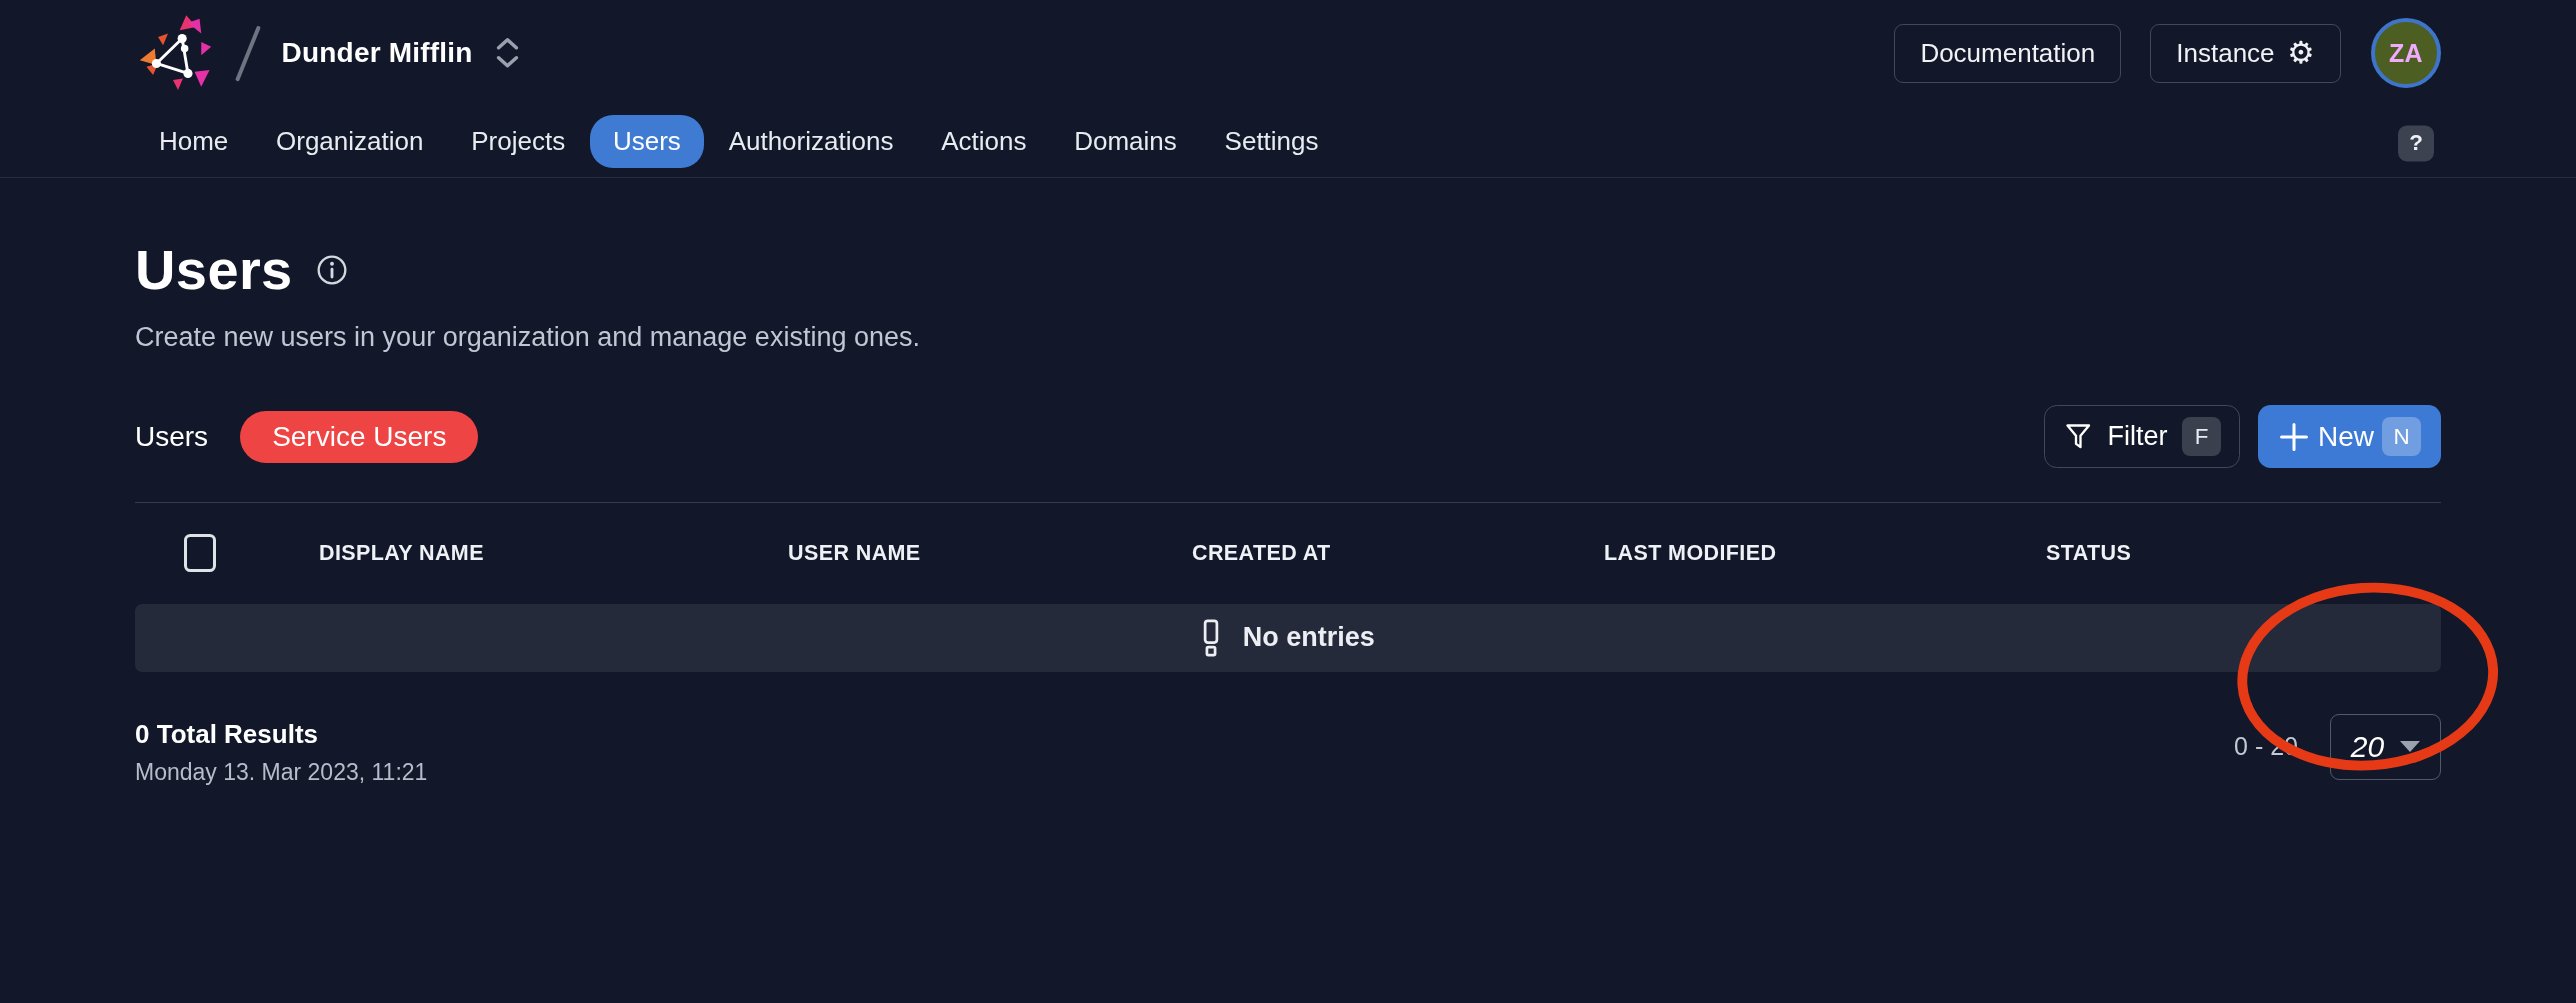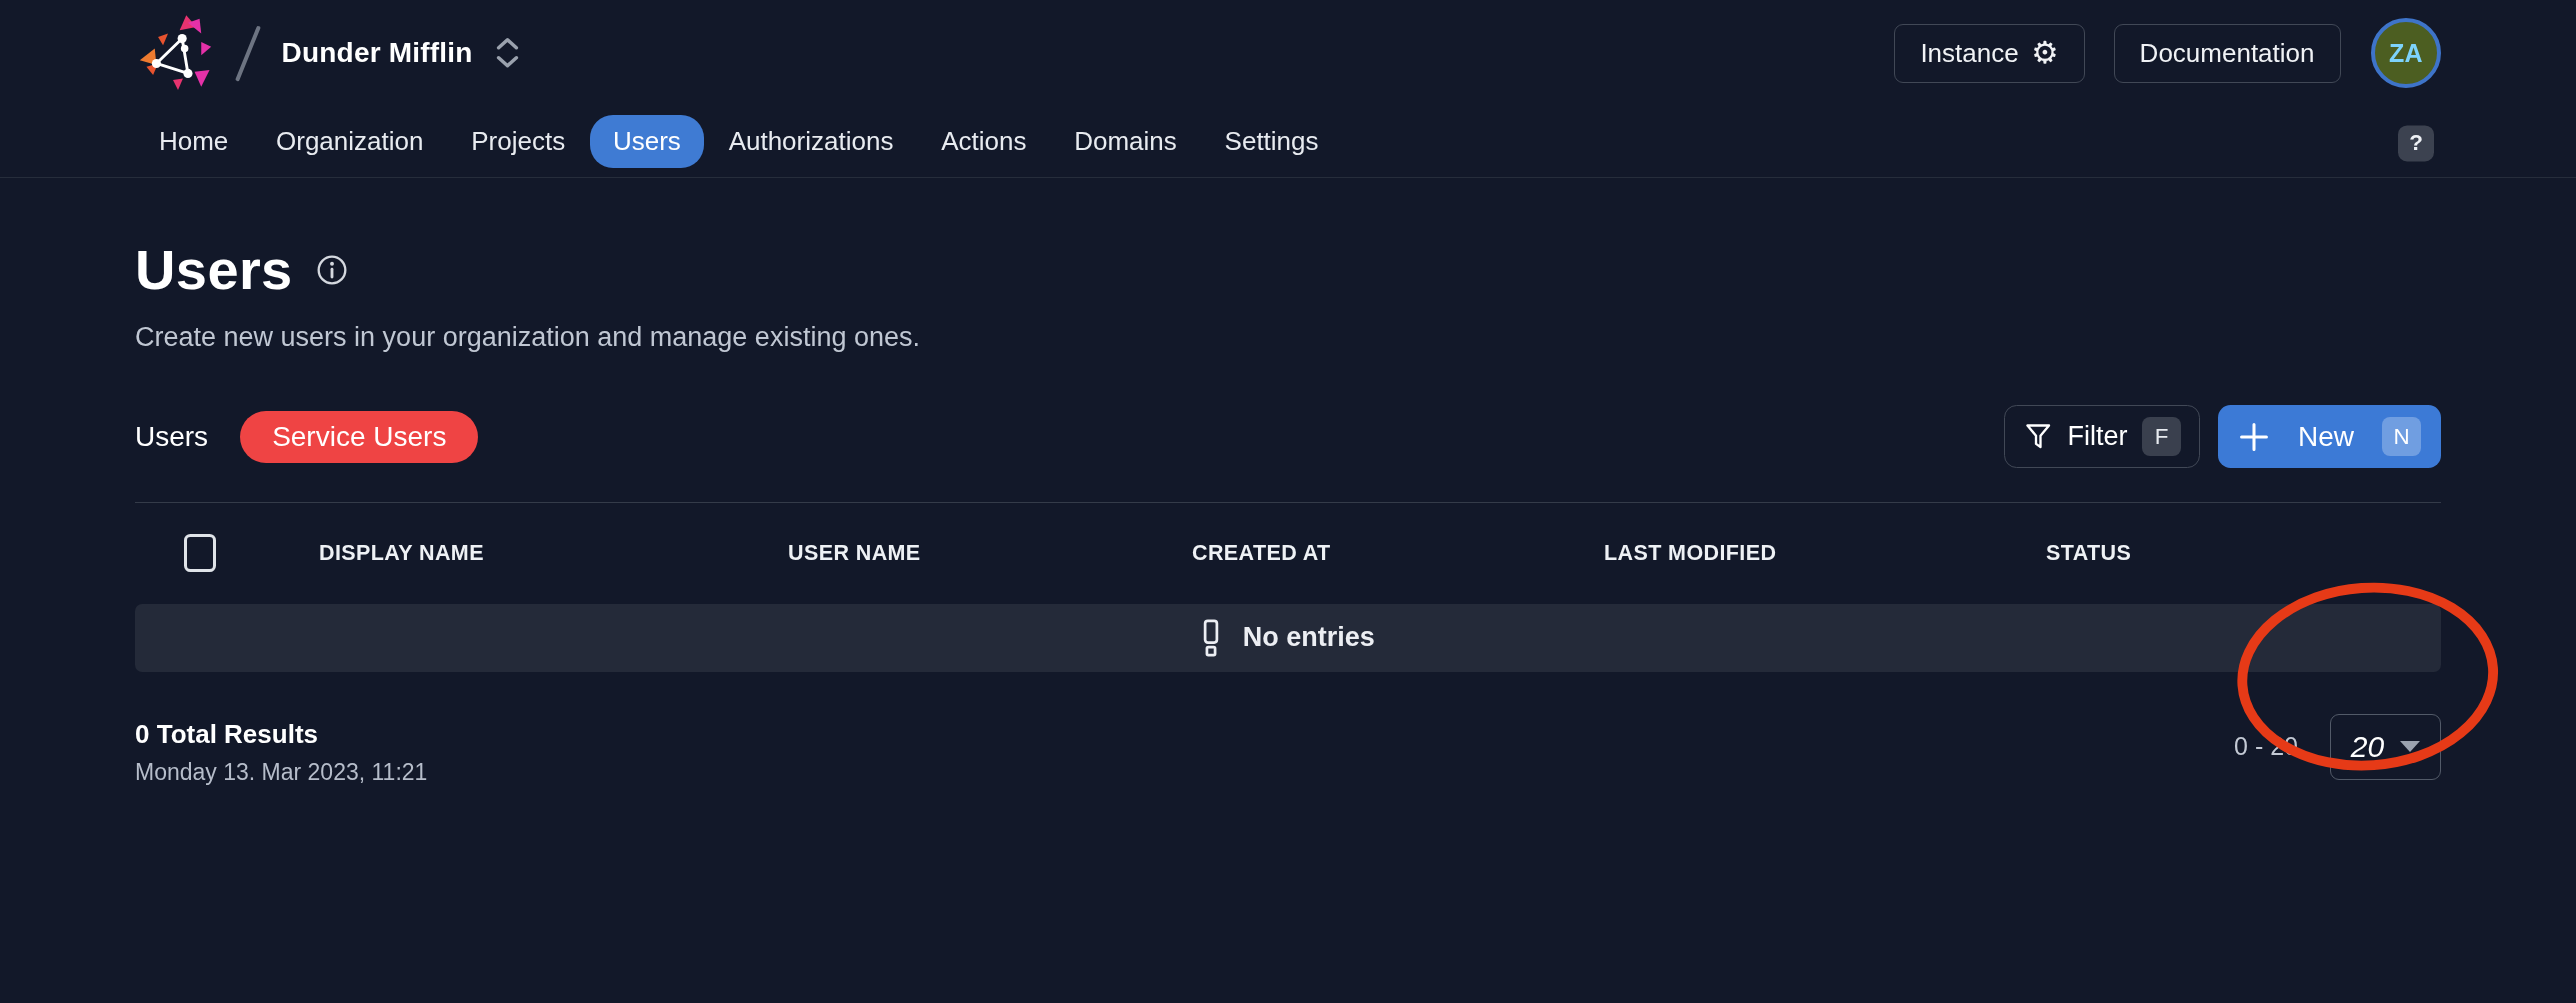--- a/index.html
+++ b/index.html
@@ -39,21 +39,21 @@
     height:59px;padding:0 25px;font-size:26px;color:#f0f2f5;
     background:transparent;cursor:pointer;font-weight:400;
   }
   .hbtn + .hbtn{margin-left:29px;}
   .gear{font-family:"DejaVu Sans",sans-serif;font-size:30.5px;line-height:1;color:#f0f2f5;}
   .avatar{
     width:70px;height:70px;border-radius:50%;
     background:#4c5e21;border:4.5px solid #3e74c9;
     display:flex;align-items:center;justify-content:center;
     margin-left:30.5px;cursor:pointer;
-    font-size:25px;font-weight:700;color:#7dd3fc;letter-spacing:0.4px;
+    font-size:25px;font-weight:700;color:#f0abfc;letter-spacing:0.4px;
   }
   .navbar{
     height:72px;display:flex;align-items:center;
     padding:0 135px;border-bottom:0.9px solid var(--border-soft);
     position:relative;
   }
   .nav-item{
     font-size:26px;color:#e8ebf0;padding:10.8px 23px;margin:0 0.9px;
     border-radius:23px;cursor:pointer;white-space:nowrap;
   }
@@ -83,21 +83,21 @@
     border:0.9px solid var(--border-btn);border-radius:12.6px;
     height:63px;padding:0 18px;background:transparent;cursor:pointer;
   }
   .filter-btn .label{font-size:27px;color:#fff;}
   .kbd{
     width:39px;height:39px;border-radius:8px;background:var(--badge-grey);
     display:flex;align-items:center;justify-content:center;
     font-size:22.4px;color:#e8ebf0;
   }
   .new-btn{
-    display:flex;align-items:center;gap:28px;
+    display:flex;align-items:center;gap:8px;
     border:none;border-radius:12.6px;height:63px;padding:0 20px;
     background:var(--accent-bright);cursor:pointer;
   }
   .new-btn .label{font-size:28px;color:#fff;}
   .kbd.on-blue{background:rgba(255,255,255,.27);color:#fff;}
   .annotation-circle{
     position:absolute;left:2226px;top:339px;width:287px;height:203px;
     pointer-events:none;
   }
   .divider{height:0.9px;background:#343b49;margin-top:34px;}
@@ -164,25 +164,25 @@
     <div class="org-switcher">
       <svg width="23" height="13.5" viewBox="0 0 26 15">
           <path d="M3 12 L13 3 L23 12" fill="none" stroke="#9aa1ad" stroke-width="4" stroke-linecap="round" stroke-linejoin="round"></path>
         </svg>
       <svg width="23" height="13.5" viewBox="0 0 26 15">
           <path d="M3 3 L13 12 L23 3" fill="none" stroke="#9aa1ad" stroke-width="4" stroke-linecap="round" stroke-linejoin="round"></path>
         </svg>
     </div>
     <div class="spacer"></div>
     <button class="hbtn">
+      <span>Documentation</span>
+    </button>
+    <button class="hbtn">
       <span>Instance</span>
       <span class="gear">⚙</span>
-    </button>
-    <button class="hbtn">
-      <span>Documentation</span>
     </button>
     <div class="avatar">
       <span>ZA</span>
     </div>
   </div>
 
   <nav class="navbar">
     <div class="nav-item">Home</div>
     <div class="nav-item">Organization</div>
     <div class="nav-item">Projects</div>

